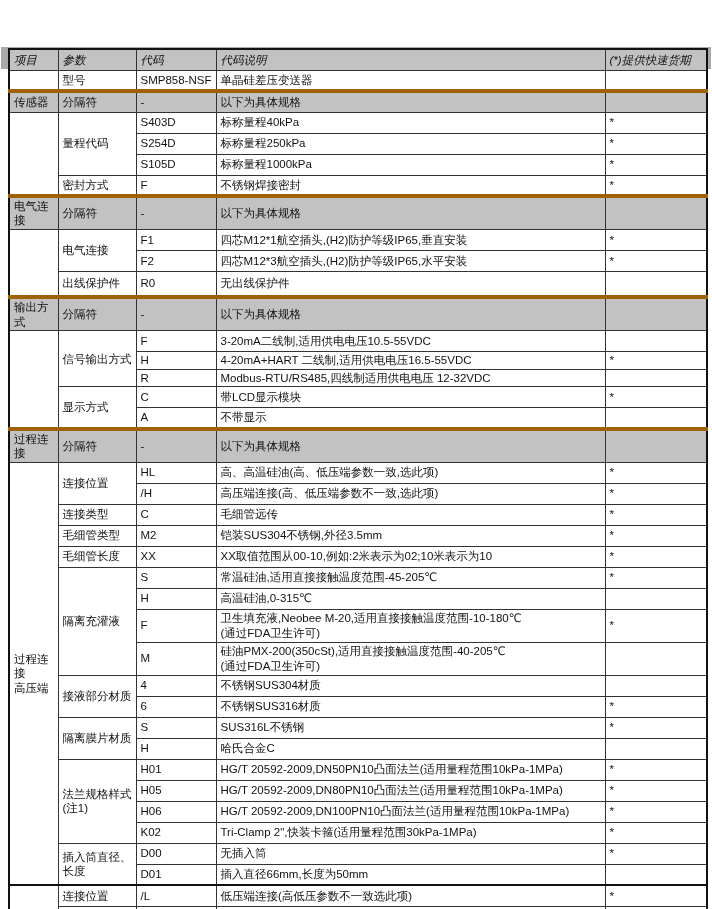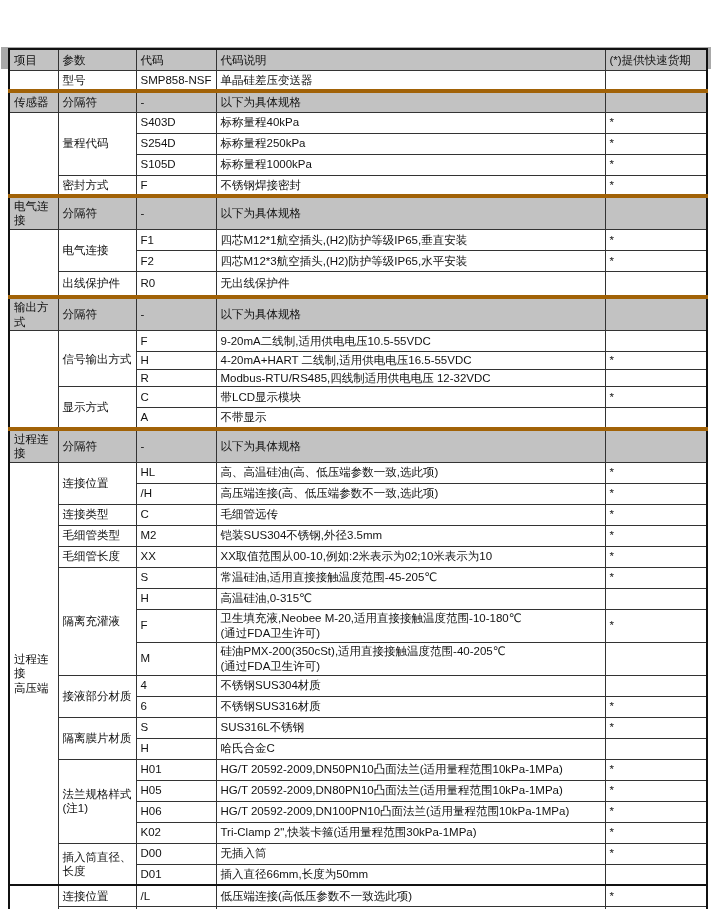--- a/index.html
+++ b/index.html
@@ -19,21 +19,21 @@
   }
   table.sel td{
     border:1px solid #333333;
     font-size:11.5px;line-height:1.25;
     padding:1px 4px;vertical-align:middle;
     white-space:pre-line;overflow:hidden;
   }
   table.sel tr{height:21px;}
   thead tr{height:22px;}
   thead td{
-    background:#c2c2c2;border-bottom:2px solid #111111;
+    background:#c2c2c2;border-bottom:2px solid #111111;font-style:italic;
   }
   td.item{padding:1px 2px 1px 3px;}
   td.param{vertical-align:top;padding-top:3px;padding-left:3px;}
   td.code{padding-left:4px;}
   td.desc{padding-left:5px;margin-left:28px;}
   td.fast{font-size:14px;padding-left:7px;}
   tr.sep td{background:#c2c2c2;border-top:4px solid #a16207;}
   tr.thick td{border-top:2px solid #111111;}
 </style>
 </head>
@@ -127,21 +127,21 @@
         <td class="item">输出方式</td>
         <td class="param">分隔符</td>
         <td class="code">-</td>
         <td class="desc">以下为具体规格</td>
         <td class="fast"></td>
       </tr>
       <tr>
         <td class="item" rowspan="5"></td>
         <td class="param" rowspan="3">信号输出方式</td>
         <td class="code">F</td>
-        <td class="desc">9-20mA二线制,适用供电电压10.5-55VDC</td>
+        <td class="desc">3-20mA二线制,适用供电电压10.5-55VDC</td>
         <td class="fast"></td>
       </tr>
       <tr style="height: 18px;">
         <td class="code">H</td>
         <td class="desc">4-20mA+HART 二线制,适用供电电压16.5-55VDC</td>
         <td class="fast">*</td>
       </tr>
       <tr style="height: 17px;">
         <td class="code">R</td>
         <td class="desc">Modbus-RTU/RS485,四线制适用供电电压 12-32VDC</td>

